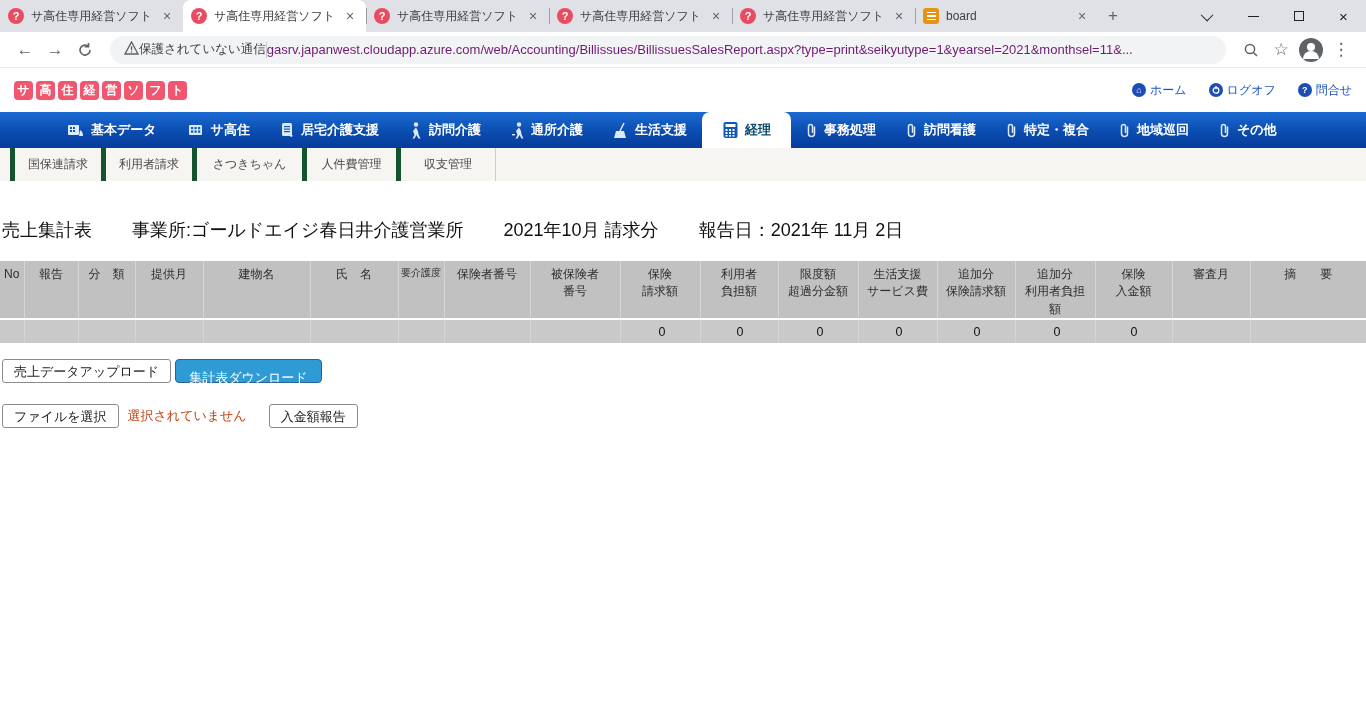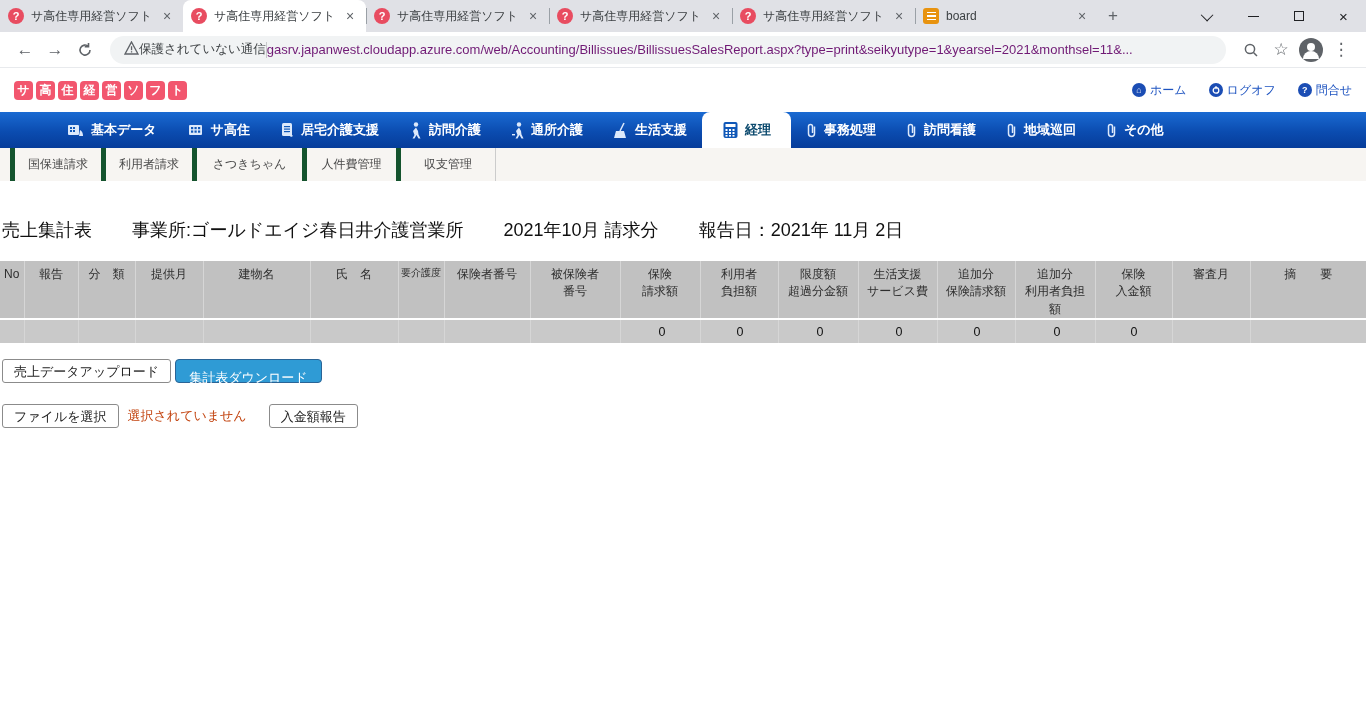--- a/index.html
+++ b/index.html
@@ -295,20 +295,26 @@
     <svg width="12" height="17" viewBox="0 0 12 17">
         <path d="M8.5 4.5v7a3 3 0 0 1-6 0v-7a2 2 0 0 1 4 0v6.5" fill="none" stroke="#dce9fb" stroke-width="1.5"></path>
       </svg>
     <span>事務処理</span>
   </div>
   <div class="nav-item">
     <svg width="12" height="17" viewBox="0 0 12 17">
         <path d="M8.5 4.5v7a3 3 0 0 1-6 0v-7a2 2 0 0 1 4 0v6.5" fill="none" stroke="#dce9fb" stroke-width="1.5"></path>
       </svg>
     <span>訪問看護</span>
+  </div>
+  <div class="nav-item">
+    <svg width="12" height="17" viewBox="0 0 12 17">
+        <path d="M8.5 4.5v7a3 3 0 0 1-6 0v-7a2 2 0 0 1 4 0v6.5" fill="none" stroke="#dce9fb" stroke-width="1.5"></path>
+      </svg>
+    <span>特定・複合</span>
   </div>
   <div class="nav-item">
     <svg width="12" height="17" viewBox="0 0 12 17">
         <path d="M8.5 4.5v7a3 3 0 0 1-6 0v-7a2 2 0 0 1 4 0v6.5" fill="none" stroke="#dce9fb" stroke-width="1.5"></path>
       </svg>
     <span>地域巡回</span>
   </div>
   <div class="nav-item">
     <svg width="12" height="17" viewBox="0 0 12 17">
         <path d="M8.5 4.5v7a3 3 0 0 1-6 0v-7a2 2 0 0 1 4 0v6.5" fill="none" stroke="#dce9fb" stroke-width="1.5"></path>

